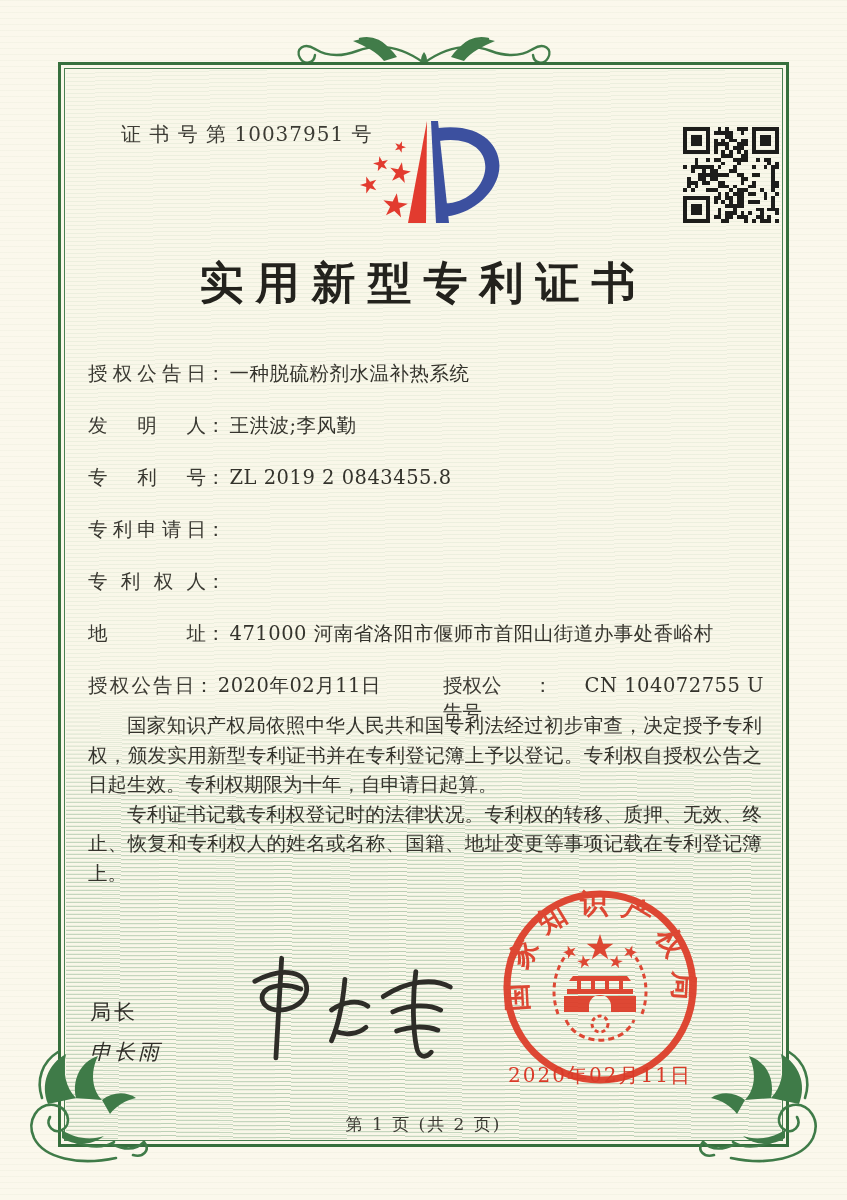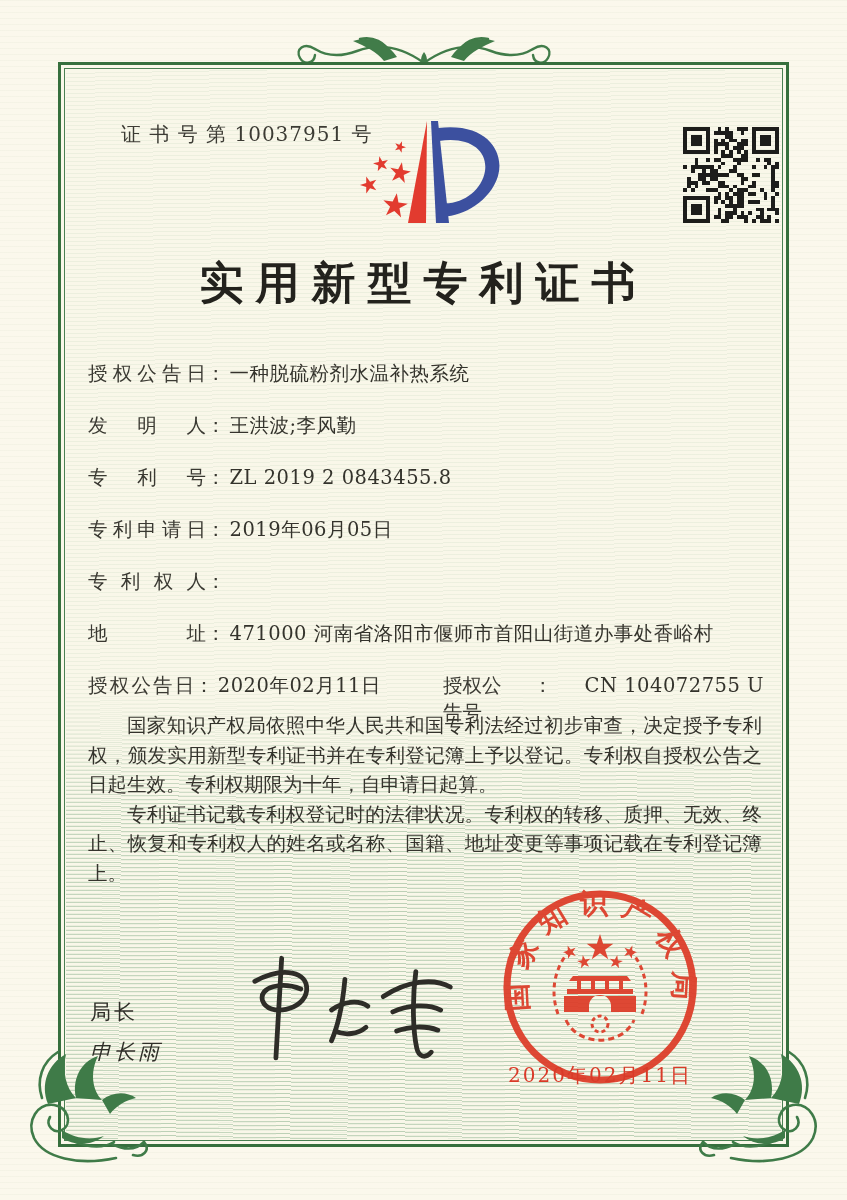--- a/index.html
+++ b/index.html
@@ -494,21 +494,20 @@
       <span class="field-value">王洪波;李风勤</span>
     </div>
     <div class="field-row">
       <span class="field-label">专利号</span>
         <span class="field-colon">：</span>
       <span class="field-value">ZL 2019 2 0843455.8</span>
     </div>
     <div class="field-row">
       <span class="field-label">专利申请日</span>
         <span class="field-colon">：</span>
-      <span class="field-value">2019年06月05日</span>
     </div>
     <div class="field-row">
       <span class="field-label">专利权人</span>
         <span class="field-colon">：</span>
     </div>
     <div class="field-row">
       <span class="field-label">地址</span>
         <span class="field-colon">：</span>
       <span class="field-value">471000 河南省洛阳市偃师市首阳山街道办事处香峪村</span>
     </div>
@@ -571,16 +570,17 @@
         <path d="M-42,26 C-50,4 -46,-20 -30,-38" stroke-dasharray="5 4"></path>
         <path d="M42,26 C50,4 46,-20 30,-38" stroke-dasharray="5 4"></path>
         <path d="M-34,32 A36,30 0 0 0 34,32" stroke-dasharray="6 4"></path>
         <circle cx="0" cy="36" r="8" stroke-dasharray="4 3"></circle>
       </g>
     </g>
   </svg>
 
   <div class="seal-date">2020年02月11日</div>
 
+  <div class="page-note">第 1 页 (共 2 页)</div>
 
   <div class="back-note">其他事项参见背面</div>
 
 </div>
 
 </body></html>

